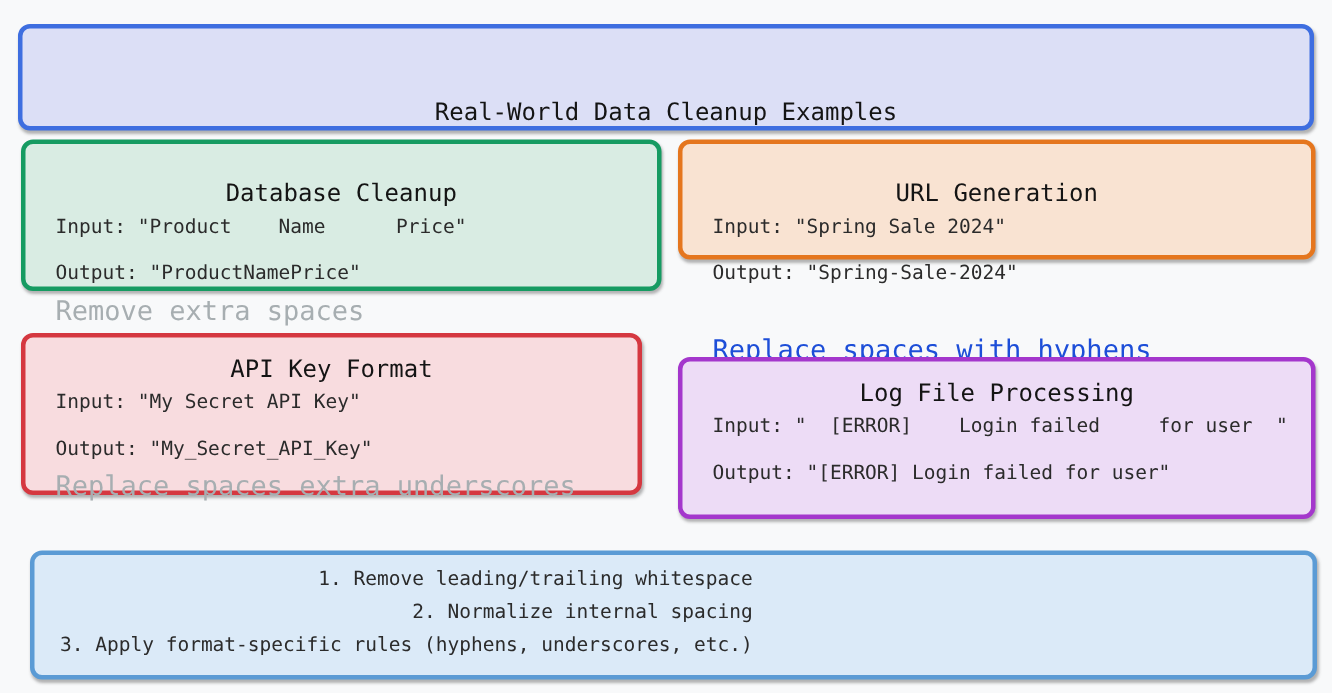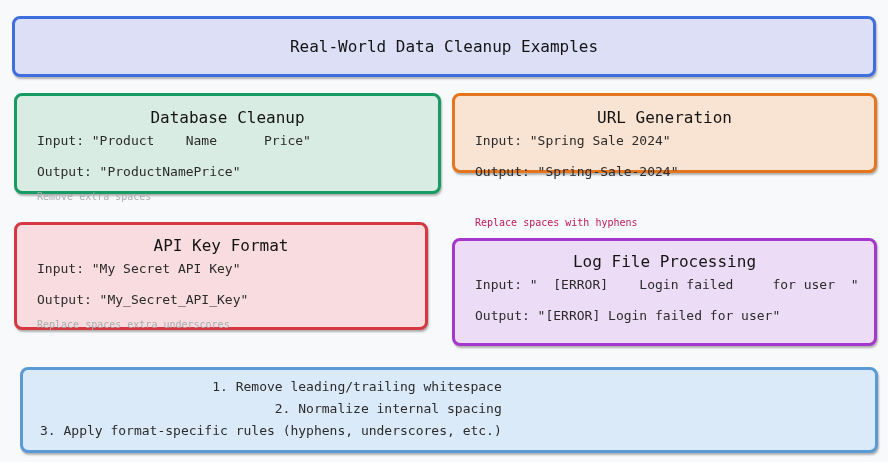--- a/index.html
+++ b/index.html
@@ -20,31 +20,31 @@
     box-sizing: border-box;
     border: 3px solid #888;
     border-radius: 8px;
     box-shadow: 1px 2px 2px rgba(90, 90, 90, 0.45);
     background: #eee;
   }
   .header-box {
     left: 12px;
     top: 16px;
     width: 864px;
-    height: 61px;
+    height: 71px;
     display: flex;
-    align-items: center;
+    align-items: flex-end;
     justify-content: center;
   }
   .header-title {
     font-size: 16px;
     letter-spacing: 0px;
   }
   .card {
-    padding-top: 11px;
+    padding-top: 22px;
   }
   .card-row-2 {
     padding-top: 10px;
   }
   .card-title {
     text-align: center;
     font-size: 16px;
     line-height: 21px;
   }
   .card-line {
@@ -52,21 +52,21 @@
     font-size: 13px;
     line-height: 20px;
     padding-left: 20px;
     margin-top: 3px;
   }
   .card-line.output {
     margin-top: 11px;
   }
   .card-note {
     white-space: pre;
-    font-size: 10px;
+    font-size: 18px;
     line-height: 18px;
     padding-left: 20px;
     margin-top: 6px;
   }
   .card-0 { left: 14px;  top: 93px;  width: 427px; height: 101px; }
   .card-1 { left: 452px; top: 93px;  width: 425px; height: 80px; }
   .card-2 { left: 14px;  top: 222px; width: 414px; height: 108px; }
   .card-3 { left: 452px; top: 238px; width: 425px; height: 108px; }
   .steps-box {
     left: 20px;
@@ -107,21 +107,21 @@
     <div class="card-title" style="color: rgb(20, 20, 20);">Database Cleanup</div>
     <div class="card-line" style="color: rgb(43, 43, 43);">Input: "Product    Name      Price"</div>
     <div class="card-line output" style="color: rgb(43, 43, 43);">Output: "ProductNamePrice"</div>
     <div class="card-note" style="color: rgb(167, 174, 177);">Remove extra spaces</div>
   </div>
 
   <div class="box card card-1" style="background-color: rgb(249, 227, 210); border-color: rgb(229, 118, 30);">
     <div class="card-title" style="color: rgb(20, 20, 20);">URL Generation</div>
     <div class="card-line" style="color: rgb(43, 43, 43);">Input: "Spring Sale 2024"</div>
     <div class="card-line output" style="color: rgb(43, 43, 43);">Output: "Spring-Sale-2024"</div>
-    <div class="card-note" style="color: #be185d; margin-top: 32px;">Replace spaces with hyphens</div>
+    <div class="card-note" style="color: #1d4ed8; margin-top: 32px;">Replace spaces with hyphens</div>
   </div>
 
   <div class="box card card-row-2 card-2" style="background-color: rgb(248, 220, 223); border-color: rgb(213, 56, 64);">
     <div class="card-title" style="color: rgb(20, 20, 20);">API Key Format</div>
     <div class="card-line" style="color: rgb(43, 43, 43);">Input: "My Secret API Key"</div>
     <div class="card-line output" style="color: rgb(43, 43, 43);">Output: "My_Secret_API_Key"</div>
     <div class="card-note" style="color: rgb(167, 174, 177);">Replace spaces extra underscores</div>
   </div>
 
   <div class="box card card-row-2 card-3" style="background-color: rgb(237, 220, 246); border-color: rgb(164, 55, 204);">

